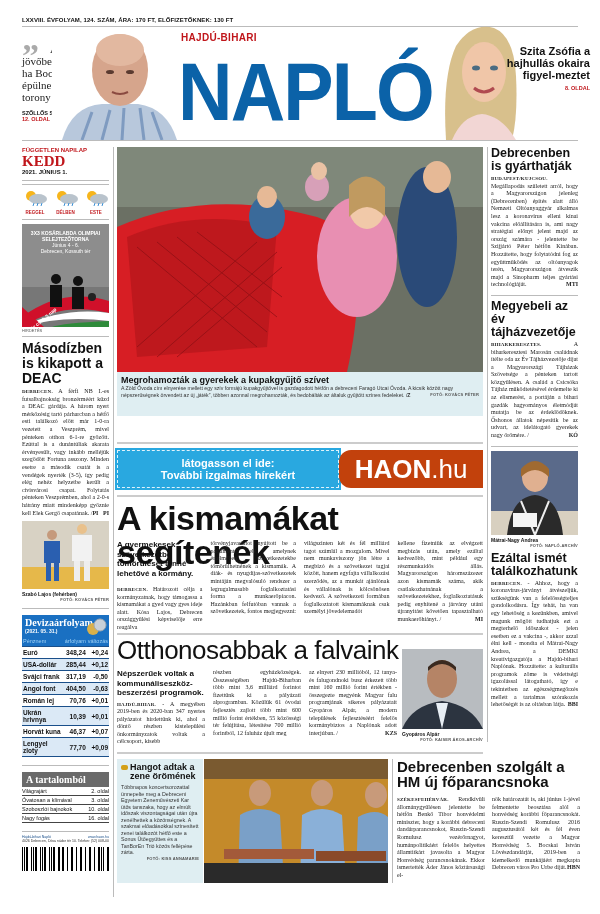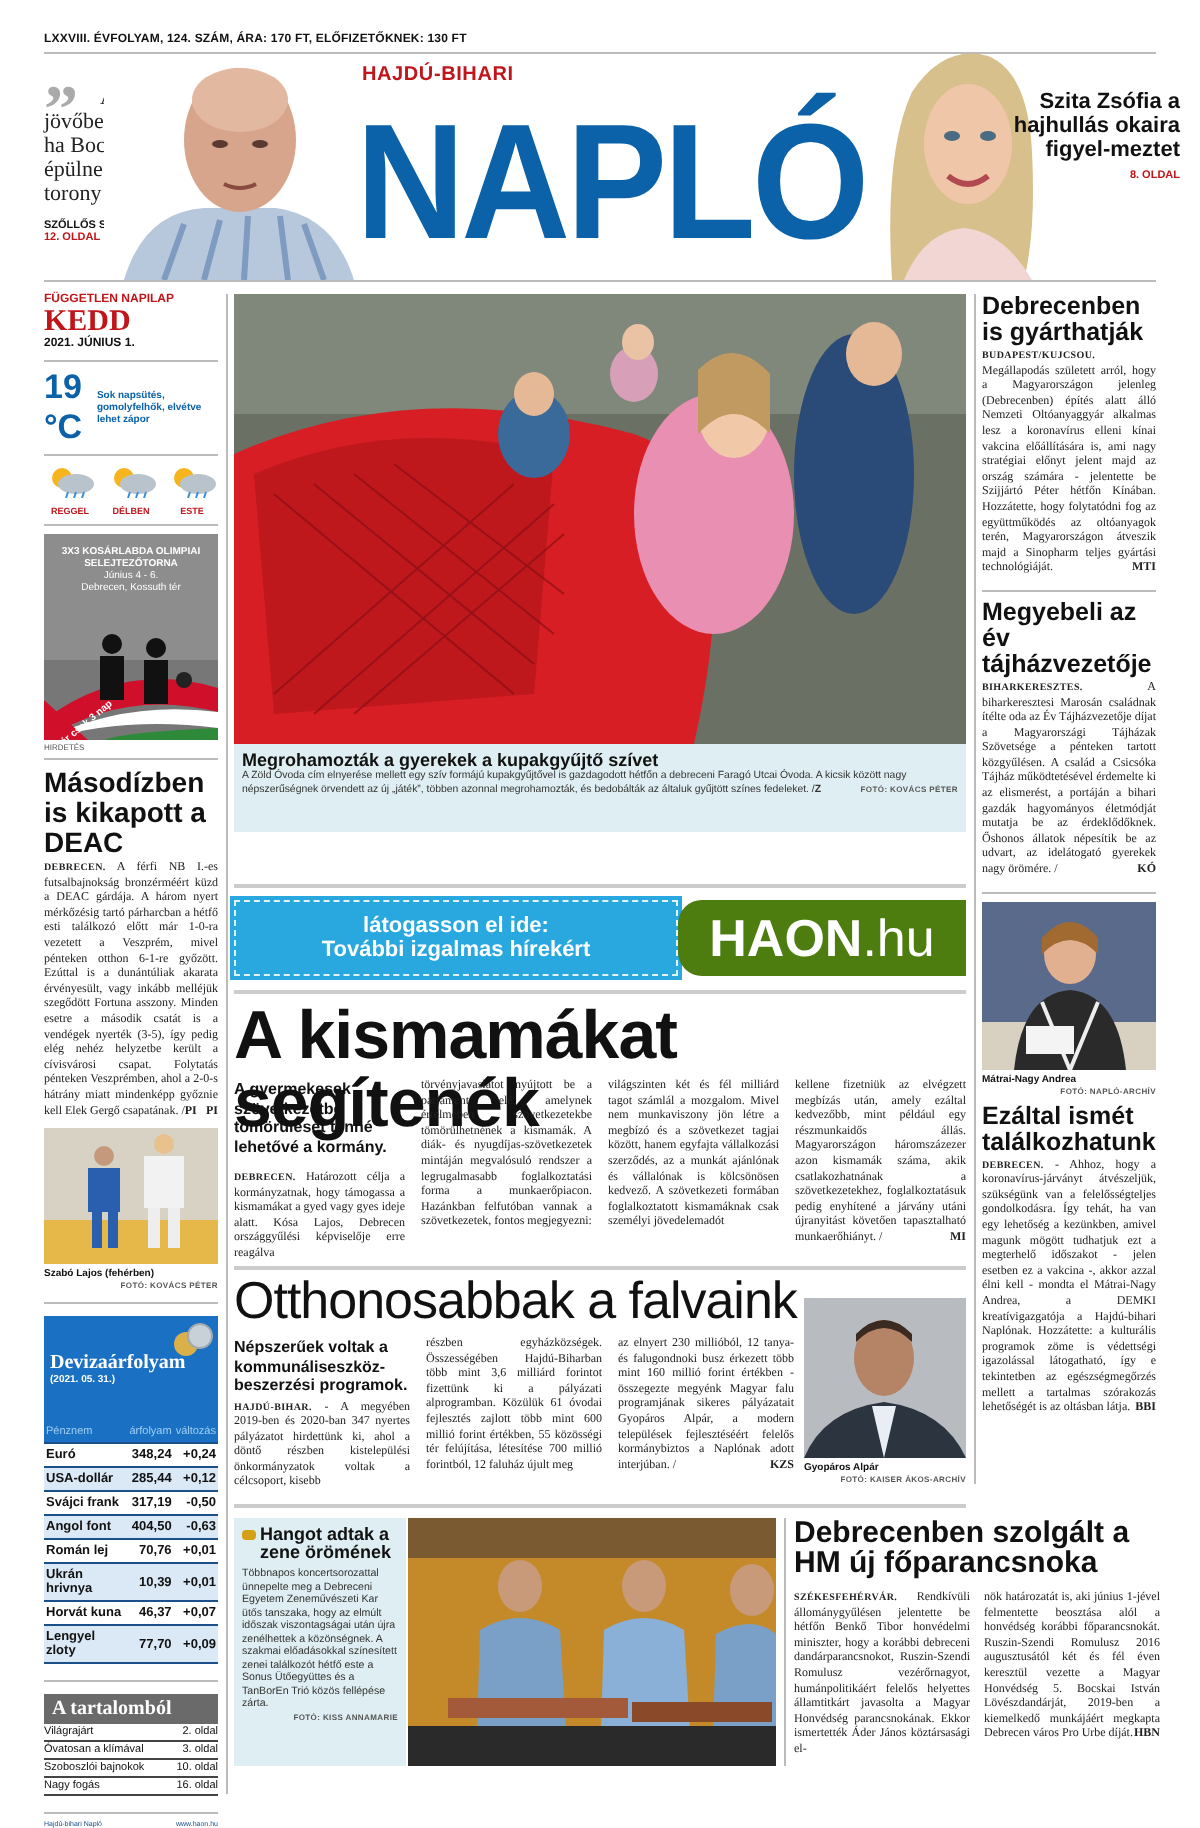--- a/index.html
+++ b/index.html
@@ -83,24 +83,20 @@
   <span class="pg">8. OLDAL</span>
 </div>
 
 <div class="abs rule" style="left:22px;top:140px;width:556px"></div>
 
 <div class="abs col-left">
   <div class="indep">FÜGGETLEN NAPILAP</div>
   <div class="day">KEDD</div>
   <div class="date">2021. JÚNIUS 1.</div>
   <div class="rule" style="margin:5px 0 3px"></div>
-  <div style="display:flex;align-items:center;gap:4px">
-    <div class="temp">19 °C</div>
-    <div class="wdesc">Sok napsütés, gomolyfelhők, elvétve lehet zápor</div>
-  </div>
   <div class="rule" style="margin:3px 0"></div>
   <div style="display:flex;justify-content:space-between">
     <div>
       <svg width="26" height="18">
           <circle cx="9" cy="8" r="5" fill="#f6b51c"></circle>
           <ellipse cx="16" cy="11" rx="9" ry="5" fill="#b9c3cc"></ellipse>
           <path d="M12 15 l-1 3 M16 15 l-1 3 M20 15 l-1 3" stroke="#3a8fd6" stroke-width="1"></path>
         </svg>
       <div class="wlbl">REGGEL</div>
     </div>
@@ -161,21 +157,21 @@
       <circle cx="60" cy="8" r="5" fill="#e9c18c"></circle>
         <rect x="50" y="14" width="20" height="26" fill="#f2f2f2"></rect>
         <rect x="52" y="40" width="6" height="20" fill="#eee"></rect>
         <rect x="62" y="40" width="6" height="20" fill="#eee"></rect>
     </svg>
   </div>
   <div style="font:bold 5px 'Liberation Sans',sans-serif;margin-top:2px">Szabó Lajos (fehérben)</div>
   <div class="credit">FOTÓ: KOVÁCS PÉTER</div>
   <div class="rule" style="margin:6px 0"></div>
 
-  <div style="background:#1a70c2;color:#fff;padding:18px 3px;position:relative">
+  <div style="background:#1a70c2;color:#fff;padding:2px 3px;position:relative">
     <div style="font:bold 10px 'Liberation Serif',serif">Devizaárfolyam</div>
     <div style="font:bold 5px 'Liberation Sans',sans-serif">(2021. 05. 31.)</div>
     <svg width="22" height="18" style="position:absolute;right:2px;top:3px">
         <circle cx="8" cy="11" r="6" fill="#d9b04a"></circle>
         <circle cx="15" cy="7" r="6" fill="#c8d0d8" stroke="#a0a8b0"></circle>
       </svg>
   </div>
   <table class="fx-table">
     <tbody>
         <tr class="fx-head">
@@ -293,21 +289,21 @@
     <span class="credit" style="float:right">FOTÓ: KOVÁCS PÉTER</span>
   </div>
 </div>
 
 <div class="abs rule" style="left:117px;top:442px;width:366px;height:2px;background:#ccc"></div>
 <div class="abs" style="left:117px;top:450px;width:366px;height:38px;display:flex">
   <div style="flex:0 0 222px;background:#29a8e0;border:1px dashed #e0f3fb;outline:2px solid #29a8e0;color:#fff;font:bold 11px/12px 'Liberation Sans',sans-serif;text-align:center;padding-top:6px">
     <div>látogasson el ide:</div>
     <div>További izgalmas hírekért</div>
   </div>
-  <div style="flex:1;background:#4d7c0f;border-radius:12px 0 0 12px;color:#fff;display:flex;align-items:center;justify-content:center">
+  <div style="flex:1;background:#c2410c;border-radius:12px 0 0 12px;color:#fff;display:flex;align-items:center;justify-content:center">
     <span style="font:bold 26px 'Liberation Sans',sans-serif">HAON</span>
       <span style="font:26px 'Liberation Sans',sans-serif">.hu</span>
   </div>
 </div>
 <div class="abs rule" style="left:117px;top:495px;width:366px;height:2px;background:#ccc"></div>
 
 <div class="abs main-head sans" style="left:117px;top:501px;width:370px">A kismamákat segítenék</div>
 <div class="abs" style="left:117px;top:540px;width:366px;display:flex;gap:8px">
   <div style="flex:1">
     <div class="deck">A gyermekesek szövetkezetbe tömörülését tenné lehetővé a kormány.</div>

